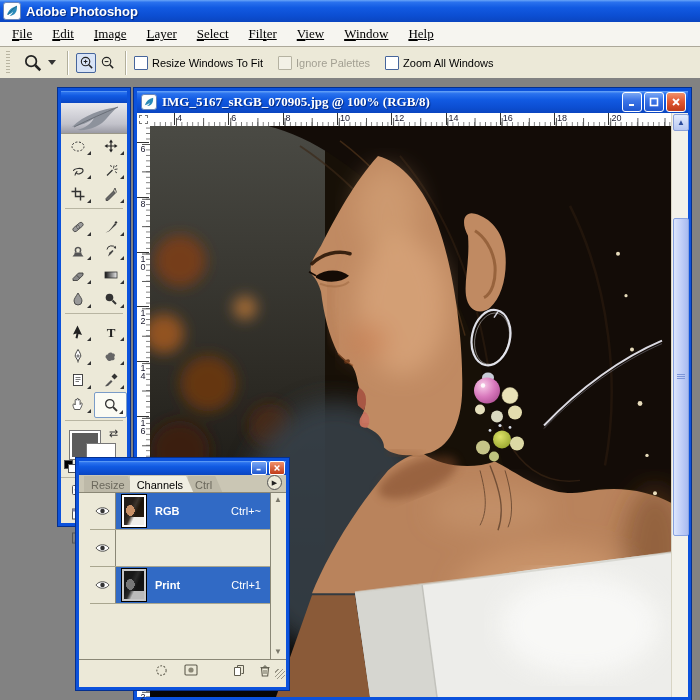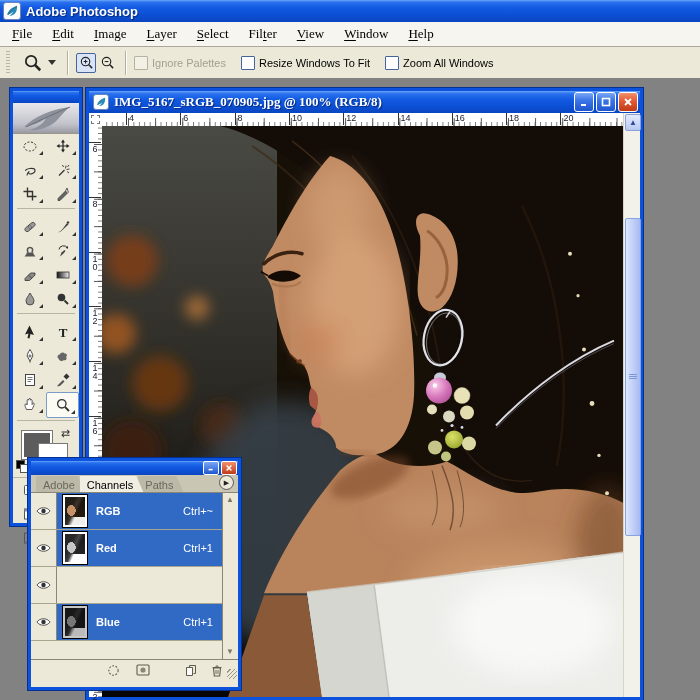--- a/index.html
+++ b/index.html
@@ -9,21 +9,21 @@
   .serif{font-family:Liberation Sans, sans-serif;}
 
   
   .titlebar{height:22px;display:flex;align-items:center;gap:5px;padding-left:3px;
     background:linear-gradient(180deg,#6aa6f8 0%,#2a72ee 10%,#115ae2 35%,#0c4ed2 72%,#0a45c0 100%);}
   .titlebar .apptitle{color:#fff;font-weight:bold;font-size:13px;text-shadow:1px 1px 1px #04287a;}
   .appicon{width:16px;height:16px;background:#fdfdfd;border:1px solid #6a86b8;border-radius:3px;display:flex;align-items:center;justify-content:center;}
 
   
   .menubar{height:24px;background:#f6f5f0;border-bottom:1px solid #aca899;
-    display:flex;align-items:center;padding-left:2px;font-family:"Liberation Serif",serif;font-size:13px;}
+    display:flex;align-items:center;padding-left:2px;font-family:"Liberation Serif",serif;font-size:13px;text-decoration:underline;}
   .menu-item{padding:2px 10px;cursor:default;}
   .menu-item u{text-underline-offset:2px;}
 
   
   .optionsbar{height:31px;background:#ece9d8;border-bottom:1px solid #9a9781;
     display:flex;align-items:center;gap:8px;padding:0 6px;position:relative;}
   .grip{width:4px;height:24px;background:repeating-linear-gradient(180deg,#b8b4a0 0 1px,transparent 1px 3px);margin-right:2px;}
   .tool-chip{display:flex;align-items:center;gap:2px;padding:1px 3px;}
   .caret{width:0;height:0;border-left:4px solid transparent;border-right:4px solid transparent;border-top:5px solid #333;margin-left:3px;}
   .mini-btn{width:18px;height:18px;display:flex;align-items:center;justify-content:center;border:1px solid transparent;border-radius:2px;}
@@ -34,21 +34,21 @@
   .opt-check.disabled .checkbox{border-color:#b5b2a1;background:#f3f1e6;}
   .opt-check.disabled .cb-label{color:#a3a093;}
   .xp-btn{background:linear-gradient(180deg,#fefefd 0%,#f2f0e4 70%,#e4e1cf 100%);
     border:1px solid #46659c;border-radius:3px;padding:2px 10px;font-size:11px;color:#111;}
   .opt-buttons{display:flex;gap:9px;margin-left:4px;}
 
   
   .workspace{position:absolute;left:0;top:78px;width:700px;height:622px;background:#828282;overflow:hidden;}
 
   
-  .xpwin{position:absolute;border:3px solid #0c52dc;box-shadow:0 0 0 1px #05308e;background:#ece9d8;}
+  .xpwin{position:absolute;border:3px solid #0c52dc;box-shadow:0 0 0 1px #05308e;background:#ece9d8;margin-left:48px;}
   .win-title{background:linear-gradient(180deg,#6aa6f8 0%,#2a72ee 12%,#115ae2 40%,#0c4ed2 75%,#0a45c0 100%);
     display:flex;align-items:center;color:#fff;}
   .tb-btn{width:18px;height:18px;border:1px solid #fff;border-radius:3px;margin-left:2px;
     display:flex;align-items:center;justify-content:center;color:#fff;font-size:10px;line-height:1;
     background:linear-gradient(180deg,#7aa8f4 0%,#3d76e8 40%,#1e56d0 100%);}
   .tb-btn.close{background:linear-gradient(180deg,#f0926c 0%,#e25a34 45%,#c03a18 100%);}
   .tb-btn svg{display:block;}
 
   
   .toolbox{left:10px;top:10px;width:66px;height:432px;}
@@ -108,21 +108,21 @@
     display:flex;align-items:center;justify-content:center;color:#fff;font-size:8px;line-height:1;
     background:linear-gradient(180deg,#7aa8f4,#1e56d0);}
   .pal-btn.close{background:linear-gradient(180deg,#f0926c,#c03a18);}
   .tabstrip{height:17px;background:#cac6b4;display:flex;align-items:flex-end;padding-left:5px;position:relative;border-bottom:1px solid #8a8776;}
   .tab{height:15px;padding:1px 10px 0 7px;margin-right:-5px;font-size:11px;color:#6b685c;background:#bdb9a8;
     clip-path:polygon(0 0,calc(100% - 7px) 0,100% 100%,0 100%);display:flex;align-items:center;}
   .tab.active{background:#f0eee2;color:#000;z-index:2;}
   .pal-menu-btn{position:absolute;right:4px;bottom:2px;width:13px;height:13px;border:1px solid #555;border-radius:50%;
     background:#ece9d8;display:flex;align-items:center;justify-content:center;font-size:7px;color:#222;}
   .pal-mid{position:relative;height:166px;background:#ece9d8;}
-  .ch-rows{position:absolute;left:0;top:0;right:15px;}
+  .ch-rows{position:absolute;left:0;top:0;right:15px;padding-left:11px;}
   .ch-row{height:36px;display:flex;border-bottom:1px solid #a9a68f;}
   .eye-box{width:25px;background:#ece9d8;border-right:1px solid #8a8776;display:flex;align-items:center;justify-content:center;}
   .ch-sel{flex:1;background:#316ac5;display:flex;align-items:center;color:#fff;}
   .ch-thumb{width:20px;height:28px;margin-left:6px;border:2px solid #fff;box-shadow:0 0 0 1px #000;
     background:
       radial-gradient(7px 9px at 32% 48%, #c79067 60%, rgba(0,0,0,0) 62%),
       linear-gradient(115deg,#241e19 32%,#3c342c 46%,rgba(0,0,0,0) 60%),
       linear-gradient(0deg,#efeeea 0 28%,rgba(0,0,0,0) 30%),
       linear-gradient(#191309,#2a1e14);}
   .thumb-red{filter:grayscale(1) brightness(1.3)}
@@ -183,27 +183,27 @@
     <div class="mini-btn">
       <svg width="15" height="15" viewBox="0 0 16 16">
         <circle cx="7" cy="7" r="4.5" fill="none" stroke="#222" stroke-width="1.2"></circle>
         <path d="M5 7h4" stroke="#222" stroke-width="1.1"></path>
         <path d="M10.5 10.5l3.5 3.5" stroke="#222" stroke-width="1.6"></path>
       </svg>
     </div>
   </div>
   <div class="vsep"></div>
   <div style="display:flex;gap:15px;">
+      <label class="opt-check">
+        <span class="checkbox"></span>
+        <span class="cb-label">Resize Windows To Fit</span>
+      </label>
       <label class="opt-check disabled">
         <span class="checkbox"></span>
         <span class="cb-label">Ignore Palettes</span>
-      </label>
-      <label class="opt-check">
-        <span class="checkbox"></span>
-        <span class="cb-label">Resize Windows To Fit</span>
       </label>
       <label class="opt-check">
         <span class="checkbox"></span>
         <span class="cb-label">Zoom All Windows</span>
       </label>
     </div>
 </div>
 
 <div class="workspace">
 
@@ -590,23 +590,23 @@
             <path d="M2 7h5" stroke="#fff" stroke-width="2"></path>
           </svg>
       </span>
       <span class="pal-btn close">
         <svg width="8" height="8" viewBox="0 0 10 10">
             <path d="M2 2l6 6M8 2L2 8" stroke="#fff" stroke-width="1.8"></path>
           </svg>
       </span>
     </div>
     <div class="tabstrip">
-      <div class="tab">Adobe</div>
+      <div class="tab">Resize</div>
         <div class="tab active">Channels</div>
-        <div class="tab">Paths</div>
+        <div class="tab">Ctrl</div>
         <div class="pal-menu-btn">▶</div>
     </div>
     <div class="pal-mid">
       <div class="ch-rows">
           <div class="ch-row">
             <div class="eye-box">
               <svg width="15" height="10" viewBox="0 0 16 10">
                 <path d="M1 5c3.2-4.6 10.8-4.6 14 0-3.2 4.6-10.8 4.6-14 0z" fill="#fff" stroke="#333" stroke-width=".9"></path>
                 <circle cx="8" cy="5" r="2.4" fill="#333"></circle>
               </svg>
@@ -617,44 +617,31 @@
               <span class="ch-short">Ctrl+~</span>
             </div>
           </div>
           <div class="ch-row">
             <div class="eye-box">
               <svg width="15" height="10" viewBox="0 0 16 10">
                 <path d="M1 5c3.2-4.6 10.8-4.6 14 0-3.2 4.6-10.8 4.6-14 0z" fill="#fff" stroke="#333" stroke-width=".9"></path>
                 <circle cx="8" cy="5" r="2.4" fill="#333"></circle>
               </svg>
             </div>
-            <div class="ch-sel">
-              <div class="ch-thumb thumb-red"></div>
-              <span class="ch-name">Red</span>
-              <span class="ch-short">Ctrl+1</span>
-            </div>
-          </div>
-          <div class="ch-row">
-            <div class="eye-box">
-              <svg width="15" height="10" viewBox="0 0 16 10">
-                <path d="M1 5c3.2-4.6 10.8-4.6 14 0-3.2 4.6-10.8 4.6-14 0z" fill="#fff" stroke="#333" stroke-width=".9"></path>
-                <circle cx="8" cy="5" r="2.4" fill="#333"></circle>
-              </svg>
-            </div>
           </div>
           <div class="ch-row">
             <div class="eye-box">
               <svg width="15" height="10" viewBox="0 0 16 10">
                 <path d="M1 5c3.2-4.6 10.8-4.6 14 0-3.2 4.6-10.8 4.6-14 0z" fill="#fff" stroke="#333" stroke-width=".9"></path>
                 <circle cx="8" cy="5" r="2.4" fill="#333"></circle>
               </svg>
             </div>
             <div class="ch-sel">
               <div class="ch-thumb thumb-blue"></div>
-              <span class="ch-name">Blue</span>
+              <span class="ch-name">Print</span>
               <span class="ch-short">Ctrl+1</span>
             </div>
           </div>
         </div>
       <div class="pal-scroll">
         <div class="ps-arrow" style="top:2px">▲</div>
         <div class="ps-arrow" style="bottom:2px">▼</div>
       </div>
     </div>
     <div class="pal-bottom">

